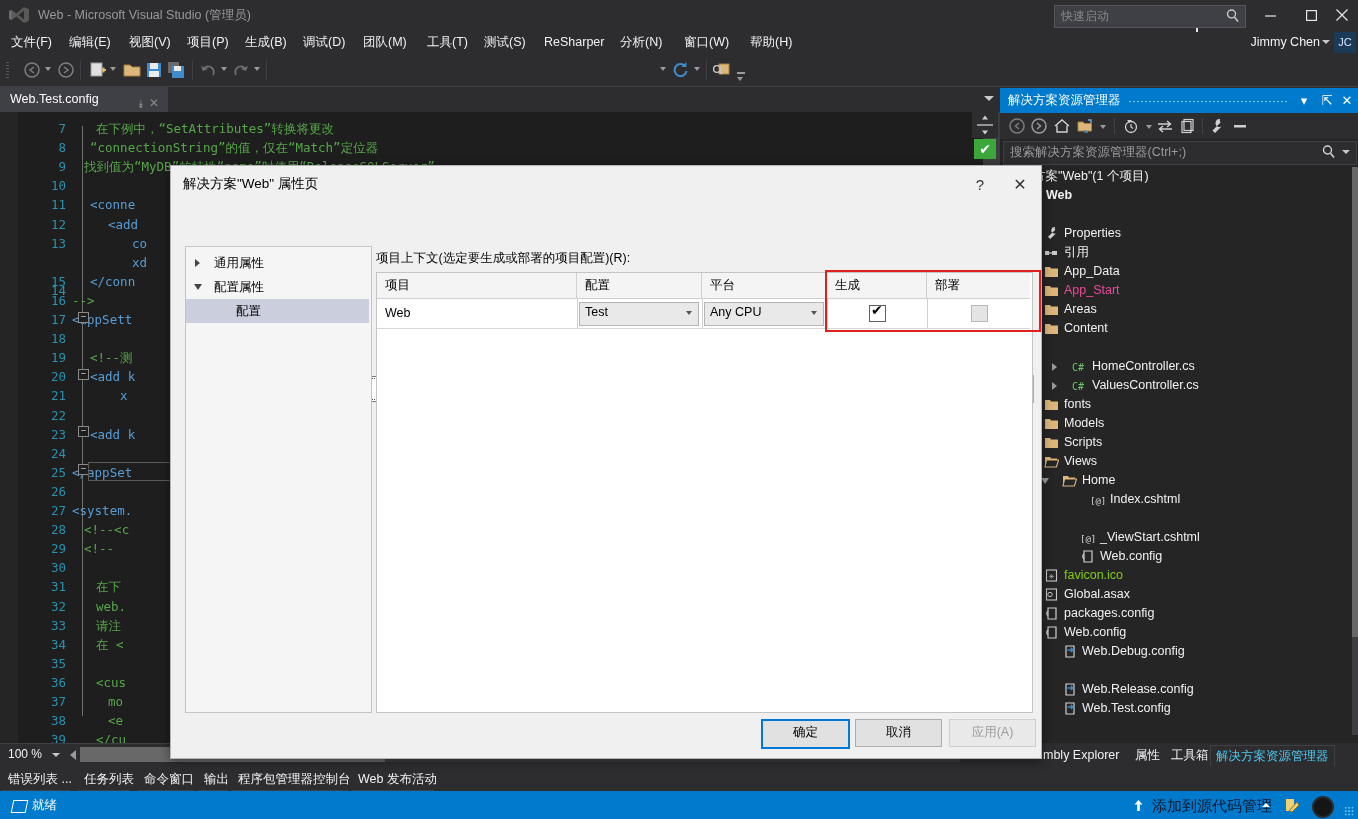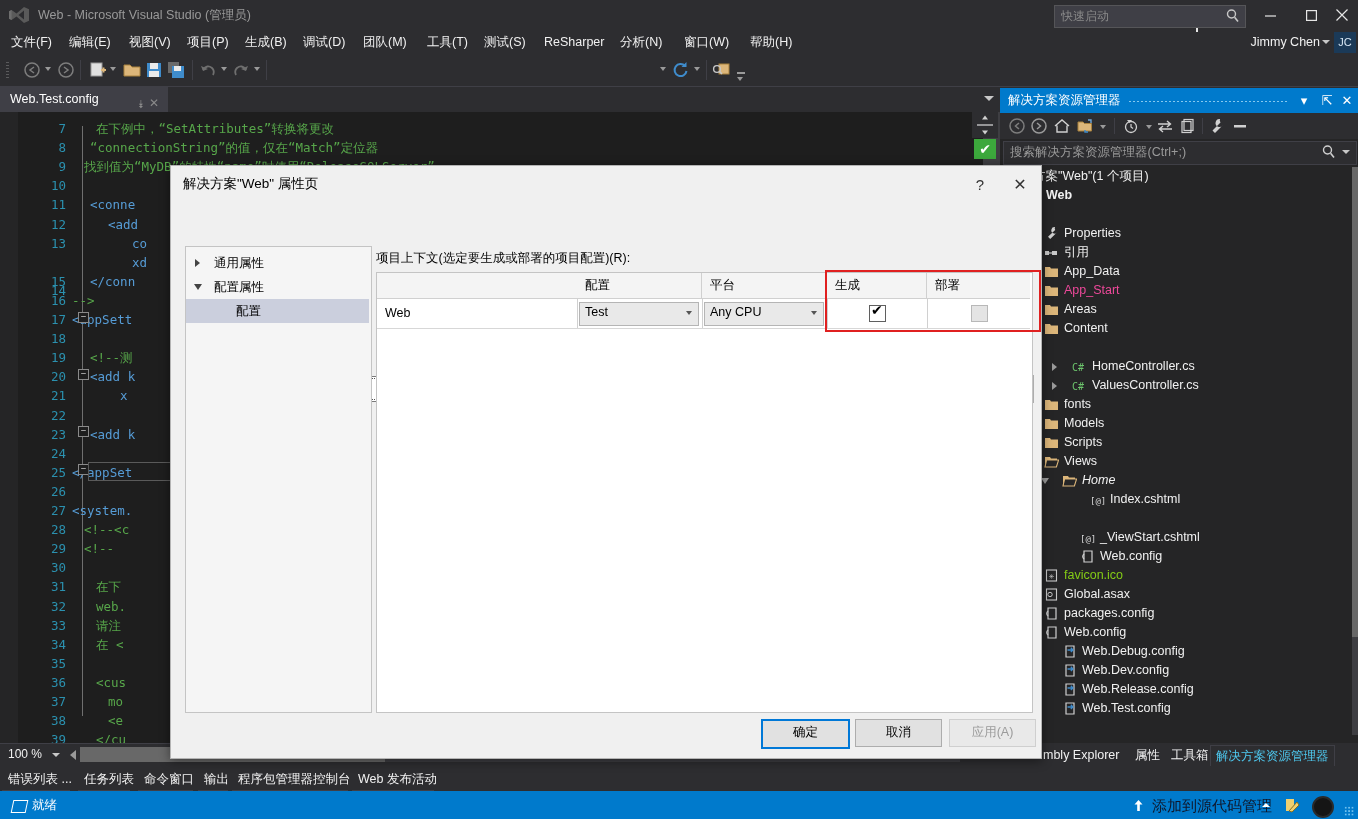--- a/index.html
+++ b/index.html
@@ -622,21 +622,21 @@
               <path d="M2.6 8 h12 L12.4 15 H1 Z" fill="#252526" stroke="#dcb67a" stroke-width="1.1"></path>
             </svg></span>
           <span class="tl" style="left: 64px; color: rgb(241, 241, 241);">Views</span>
         </div>
         <div class="trow" style="top: 304px;">
           <span class="arrow-o" style="left: 41px;"></span>
           <span style="position: absolute; left: 62px; top: 0px; width: 15px; height: 19px;"><svg width="15" height="19" viewBox="0 0 15 19">
               <path d="M1 5 h5 l1 1.5 h6 V14.5 H1 Z" fill="#dcb67a"></path>
               <path d="M2.6 8 h12 L12.4 15 H1 Z" fill="#252526" stroke="#dcb67a" stroke-width="1.1"></path>
             </svg></span>
-          <span class="tl" style="left: 82px; color: rgb(241, 241, 241); font-style: italic;">Home</span>
+          <span class="tl" style="left: 82px; color: rgb(241, 241, 241);">Home</span>
         </div>
         <div class="trow" style="top: 323px;">
           <span style="position: absolute; left: 90px; top: 0px; width: 15px; height: 19px;"><svg width="17" height="19" viewBox="0 0 17 19">
               <text x="0" y="13.5" font-size="9" font-family="DejaVu Sans Mono, monospace" fill="#d8d8d8">[@]</text>
             </svg></span>
           <span class="tl" style="left: 110px; color: rgb(241, 241, 241);">Index.cshtml</span>
         </div>
         <div class="trow" style="top: 361px;">
           <span style="position: absolute; left: 80px; top: 0px; width: 15px; height: 19px;"><svg width="17" height="19" viewBox="0 0 17 19">
               <text x="0" y="13.5" font-size="9" font-family="DejaVu Sans Mono, monospace" fill="#d8d8d8">[@]</text>
@@ -677,27 +677,20 @@
               <path d="M4 7 q-2.5 2.5 0 5" fill="none" stroke="#d0d0d0" stroke-width="1.2"></path>
             </svg></span>
           <span class="tl" style="left: 64px; color: rgb(241, 241, 241);">Web.config</span>
         </div>
         <div class="trow" style="top: 475px;">
           <span style="position: absolute; left: 62px; top: 0px; width: 15px; height: 19px;"><svg width="15" height="19" viewBox="0 0 15 19">
               <path d="M4 4 h8 v11 H4 Z" fill="none" stroke="#d0d0d0" stroke-width="1.2"></path>
               <path d="M5.5 8 h5 M8.8 5.8 L11 8 L8.8 10" fill="none" stroke="#3f8ccc" stroke-width="1.3"></path>
             </svg></span>
           <span class="tl" style="left: 82px; color: rgb(241, 241, 241);">Web.Debug.config</span>
-        </div>
-        <div class="trow" style="top: 494px;">
-          <span style="position: absolute; left: 62px; top: 0px; width: 15px; height: 19px;"><svg width="15" height="19" viewBox="0 0 15 19">
-              <path d="M4 4 h8 v11 H4 Z" fill="none" stroke="#d0d0d0" stroke-width="1.2"></path>
-              <path d="M5.5 8 h5 M8.8 5.8 L11 8 L8.8 10" fill="none" stroke="#3f8ccc" stroke-width="1.3"></path>
-            </svg></span>
-          <span class="tl" style="left: 82px; color: rgb(241, 241, 241);">Web.Dev.config</span>
         </div>
         <div class="trow" style="top: 513px;">
           <span style="position: absolute; left: 62px; top: 0px; width: 15px; height: 19px;"><svg width="15" height="19" viewBox="0 0 15 19">
               <path d="M4 4 h8 v11 H4 Z" fill="none" stroke="#d0d0d0" stroke-width="1.2"></path>
               <path d="M5.5 8 h5 M8.8 5.8 L11 8 L8.8 10" fill="none" stroke="#3f8ccc" stroke-width="1.3"></path>
             </svg></span>
           <span class="tl" style="left: 82px; color: rgb(241, 241, 241);">Web.Release.config</span>
         </div>
         <div class="trow" style="top: 532px;">
           <span style="position: absolute; left: 62px; top: 0px; width: 15px; height: 19px;"><svg width="15" height="19" viewBox="0 0 15 19">
@@ -769,20 +762,21 @@
       </div>
       <div class="dtrow sel" style="top:52px">
         <span style="position:absolute;left:50px;top:0">配置</span>
       </div>
     </div>
 
     <div class="dlg-lbl" style="left:205px;top:84px">项目上下文(选定要生成或部署的项目配置)(R):</div>
 
     <div class="grid">
       <div class="ghead">
+        <div class="gh" style="left:0;width:200px">项目</div>
         <div class="gh" style="left:200px;width:125px">配置</div>
         <div class="gh" style="left:325px;width:125px">平台</div>
         <div class="gh" style="left:450px;width:100px">生成</div>
         <div class="gh" style="left:550px;width:103px;border-right:0">部署</div>
       </div>
 
       <div class="grow">
         <div class="gc" style="left:0;width:200px">Web</div>
         <div class="gdd" style="left:202px;width:118px">
           <span class="gv">Test</span>

